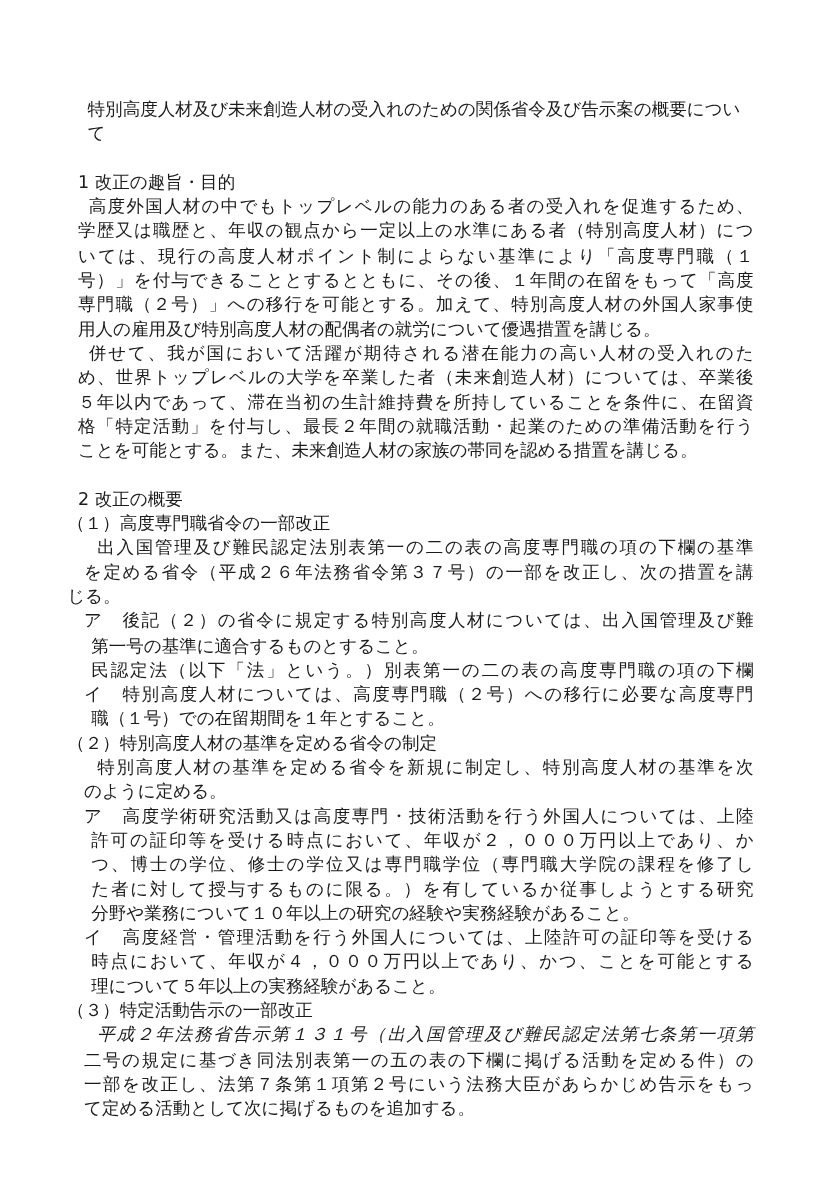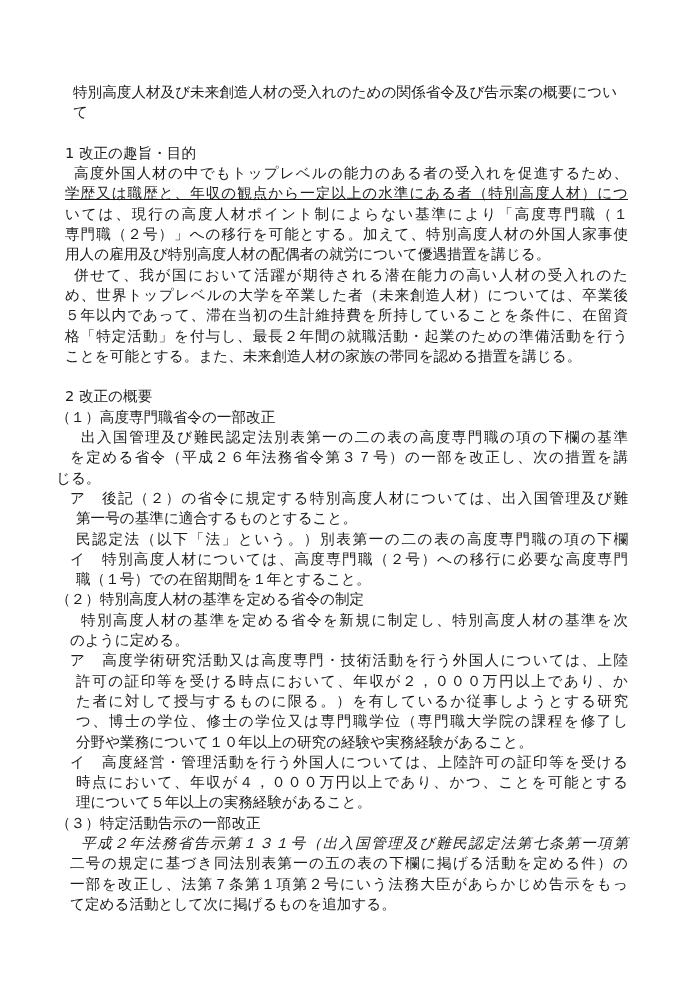--- a/index.html
+++ b/index.html
@@ -39,22 +39,23 @@
 </style>
 </head>
 <body>
 
 <div class="page">
   <div class="content">
       <div class="line" style="margin-left: 73px;">特別高度人材及び未来創造人材の受入れのための関係省令及び告示案の概要について</div>
       <div class="line blank" style="margin-left: 65px;">&nbsp;</div>
       <div class="line" style="margin-left: 65px;">1 改正の趣旨・目的</div>
       <div class="line j" style="margin-left: 74px;">高度外国人材の中でもトップレベルの能力のある者の受入れを促進するため、</div>
-      <div class="line j" style="margin-left: 65px; text-decoration: underline;">学歴又は職歴と、年収の観点から一定以上の水準にある者（特別高度人材）につ</div>
+      <div class="line j" style="margin-left: 65px;">学歴又は職歴と、年収の観点から一定以上の水準にある者（特別高度人材）につ</div>
       <div class="line j" style="margin-left: 65px;">いては、現行の高度人材ポイント制によらない基準により「高度専門職（１</div>
+      <div class="line j" style="margin-left: 65px;">号）」を付与できることとするとともに、その後、１年間の在留をもって「高度</div>
       <div class="line j" style="margin-left: 65px;">専門職（２号）」への移行を可能とする。加えて、特別高度人材の外国人家事使</div>
       <div class="line" style="margin-left: 65px;">用人の雇用及び特別高度人材の配偶者の就労について優遇措置を講じる。</div>
       <div class="line j" style="margin-left: 74px;">併せて、我が国において活躍が期待される潜在能力の高い人材の受入れのた</div>
       <div class="line j" style="margin-left: 65px;">め、世界トップレベルの大学を卒業した者（未来創造人材）については、卒業後</div>
       <div class="line j" style="margin-left: 65px;">５年以内であって、滞在当初の生計維持費を所持していることを条件に、在留資</div>
       <div class="line j" style="margin-left: 65px;">格「特定活動」を付与し、最長２年間の就職活動・起業のための準備活動を行う</div>
       <div class="line" style="margin-left: 65px;">ことを可能とする。また、未来創造人材の家族の帯同を認める措置を講じる。</div>
       <div class="line blank" style="margin-left: 65px;">&nbsp;</div>
       <div class="line" style="margin-left: 65px;">2 改正の概要</div>
       <div class="line" style="margin-left: 56px;">（１）高度専門職省令の一部改正</div>
@@ -64,22 +65,22 @@
       <div class="line j" style="margin-left: 70px;">ア　後記（２）の省令に規定する特別高度人材については、出入国管理及び難</div>
       <div class="line" style="margin-left: 76px;">第一号の基準に適合するものとすること。</div>
       <div class="line j" style="margin-left: 76px;">民認定法（以下「法」という。）別表第一の二の表の高度専門職の項の下欄</div>
       <div class="line j" style="margin-left: 70px;">イ　特別高度人材については、高度専門職（２号）への移行に必要な高度専門</div>
       <div class="line" style="margin-left: 76px;">職（１号）での在留期間を１年とすること。</div>
       <div class="line" style="margin-left: 56px;">（２）特別高度人材の基準を定める省令の制定</div>
       <div class="line j" style="margin-left: 81px;">特別高度人材の基準を定める省令を新規に制定し、特別高度人材の基準を次</div>
       <div class="line" style="margin-left: 70px;">のように定める。</div>
       <div class="line j" style="margin-left: 70px;">ア　高度学術研究活動又は高度専門・技術活動を行う外国人については、上陸</div>
       <div class="line j" style="margin-left: 76px;">許可の証印等を受ける時点において、年収が２，０００万円以上であり、か</div>
+      <div class="line j" style="margin-left: 76px;">つ、博士の学位、修士の学位又は専門職学位（専門職大学院の課程を修了し</div>
       <div class="line j" style="margin-left: 76px;">た者に対して授与するものに限る。）を有しているか従事しようとする研究</div>
-      <div class="line j" style="margin-left: 76px;">つ、博士の学位、修士の学位又は専門職学位（専門職大学院の課程を修了し</div>
       <div class="line" style="margin-left: 76px;">分野や業務について１０年以上の研究の経験や実務経験があること。</div>
       <div class="line j" style="margin-left: 70px;">イ　高度経営・管理活動を行う外国人については、上陸許可の証印等を受ける</div>
       <div class="line j" style="margin-left: 76px;">時点において、年収が４，０００万円以上であり、かつ、ことを可能とする</div>
       <div class="line" style="margin-left: 76px;">理について５年以上の実務経験があること。</div>
       <div class="line" style="margin-left: 56px;">（３）特定活動告示の一部改正</div>
       <div class="line j" style="margin-left: 81px; font-style: italic;">平成２年法務省告示第１３１号（出入国管理及び難民認定法第七条第一項第</div>
       <div class="line j" style="margin-left: 70px;">二号の規定に基づき同法別表第一の五の表の下欄に掲げる活動を定める件）の</div>
       <div class="line j" style="margin-left: 70px; font-family: Liberation Serif, serif;">一部を改正し、法第７条第１項第２号にいう法務大臣があらかじめ告示をもっ</div>
       <div class="line" style="margin-left: 70px;">て定める活動として次に掲げるものを追加する。</div>
     </div>

